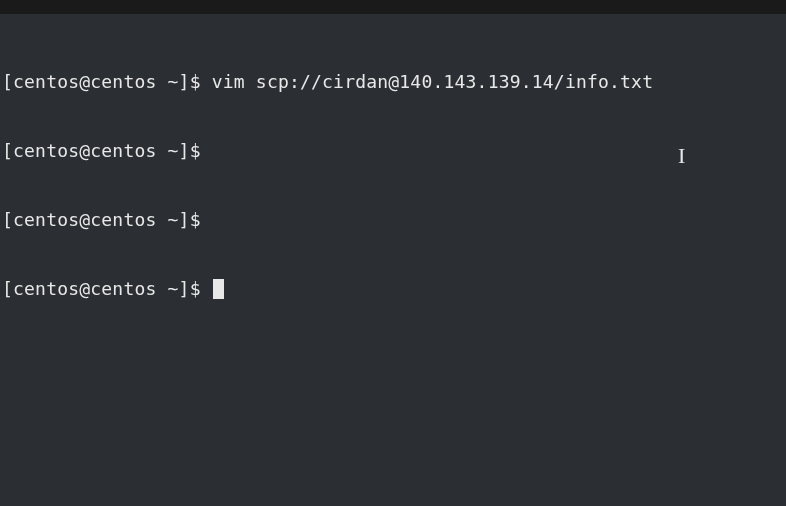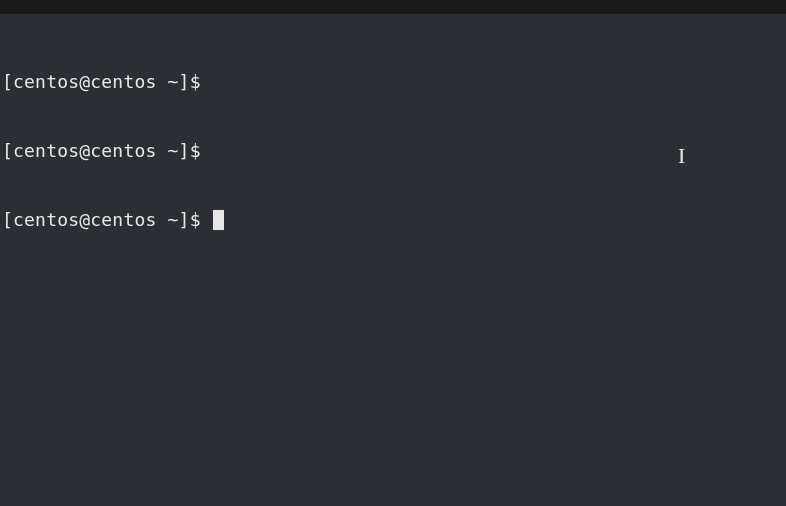--- a/index.html
+++ b/index.html
@@ -54,18 +54,19 @@
       pointer-events: none;
       font-family: serif;
     }
   </style>
 </head>
 <body>
 
 <div class="titlebar"></div>
 
 <div class="terminal">
+  <span class="line"><span class="prompt">[centos@centos ~]$ </span><span class="command">vim scp://cirdan@140.143.139.14/info.txt</span></span>
   <span class="line"><span class="prompt">[centos@centos ~]$</span></span>
   <span class="line"><span class="prompt">[centos@centos ~]$</span></span>
   <span class="line"><span class="prompt">[centos@centos ~]$ </span><span class="cursor"></span></span>
 </div>
 
 <div class="mouse-cursor">I</div>
 
 </body></html>

